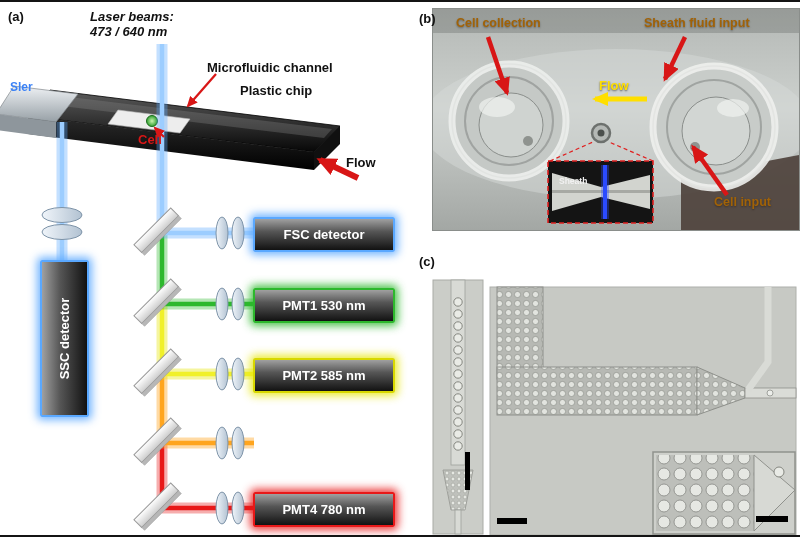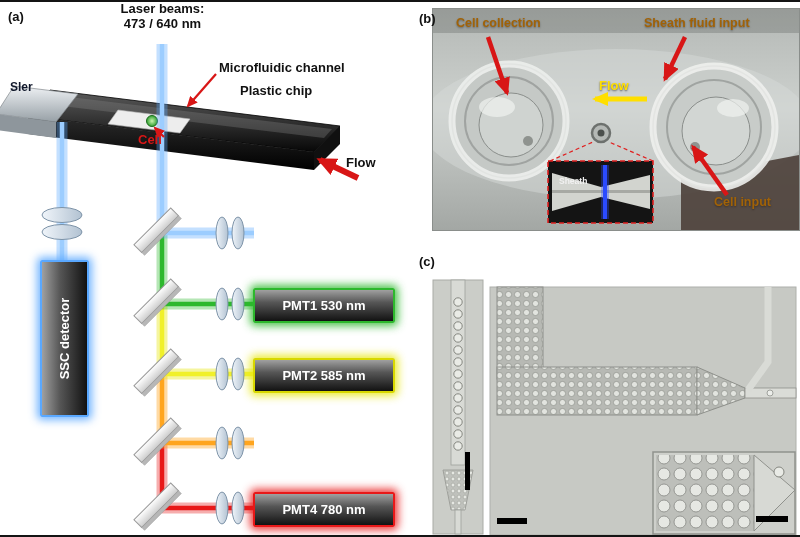--- a/index.html
+++ b/index.html
@@ -6,21 +6,21 @@
   .figure{
     position:relative; width:800px; height:537px; background:#ffffff;
     border-top:2px solid #141414; border-bottom:2px solid #141414;
     font-family:"Liberation Sans", sans-serif; overflow:hidden; box-sizing:border-box;
   }
   .gfx{position:absolute; left:0; top:0;}
   .lbl{position:absolute; font-weight:bold; font-size:13px; color:#111; white-space:nowrap; line-height:1.15;}
   .lbl-red{color:#a16207; text-shadow:0 1px 2px rgba(0,0,0,.35); font-size:12.5px;}
   .lbl-yellow{color:#ffdf00; text-shadow:0 1px 2px rgba(0,0,0,.55);}
   .lbl-small{font-size:12px;}
-  .laser-lbl{left:90px; top:0; width:145px; text-align:center;}
+  .laser-lbl{left:90px; top:8px; width:145px; font-style:italic;}
   .det-box{
     position:absolute; left:253px; width:138px; height:31px;
     background:linear-gradient(180deg,#a0a0a0 0%, #565656 40%, #121212 100%);
     border:2px solid #333; border-radius:2px;
     display:flex; align-items:center; justify-content:center;
     color:#fff; font-weight:bold; font-size:13px;
   }
   .ssc-box{
     position:absolute; left:40px; top:258px; width:45px; height:153px;
     background:linear-gradient(90deg,#a0a0a0 0%, #565656 40%, #121212 100%);
@@ -218,26 +218,29 @@
       </g>
       <rect x="497" y="516" width="30" height="6" fill="#000"></rect>
     </g>
   </svg>
 
   <div class="lbl" style="left:8px;top:8px">(a)</div>
   <div class="laser-lbl lbl">
     <div>Laser beams:</div>
     <div>473 / 640 nm</div>
   </div>
-  <div class="lbl lbl-small" style="left:10px;top:79px;color:#0f172a">Sler</div>
-  <div class="lbl" style="left:219px;top:59px">Microfluidic channel</div>
+  <div class="lbl lbl-small" style="left:10px;top:79px;color:#3b82f6">Sler</div>
+  <div class="lbl" style="left:207px;top:59px">Microfluidic channel</div>
   <div class="lbl" style="left:240px;top:82px">Plastic chip</div>
   <div class="lbl" style="left:138px;top:131px;color:#d81616">Cell</div>
   <div class="lbl" style="left:346px;top:154px">Flow</div>
 
+  <div class="det-box glow-blue" style="top:215px">
+    <span>FSC detector</span>
+  </div>
   <div class="det-box glow-green" style="top:286px">
     <span>PMT1 530 nm</span>
   </div>
   <div class="det-box glow-yellow" style="top:356px">
     <span>PMT2 585 nm</span>
   </div>
   <div class="det-box glow-red" style="top:490px">
     <span>PMT4 780 nm</span>
   </div>
   <div class="ssc-box glow-blue">

